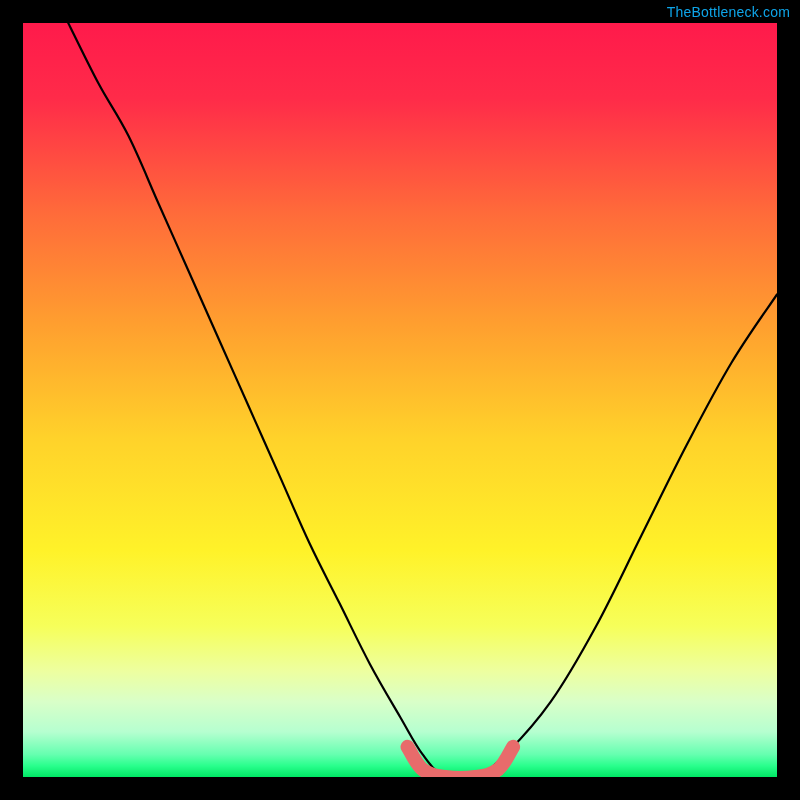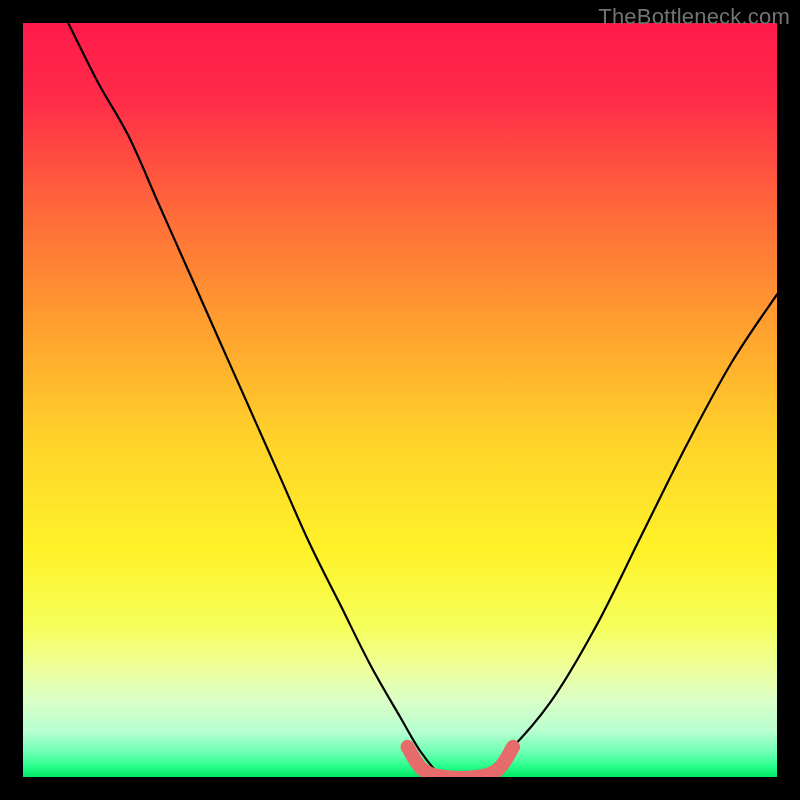--- a/index.html
+++ b/index.html
@@ -8,22 +8,22 @@
     position: relative;
     width: 800px;
     height: 800px;
     background: #000;
   }
   .watermark {
     position: absolute;
     top: 4px;
     right: 10px;
     font-family: Arial, Helvetica, sans-serif;
-    font-size: 22px;
-    color: #737373;
+    font-size: 14px;
+    color: #0ea5e9;
     letter-spacing: 0.2px;
     z-index: 10;
     text-align: center;
   }
   .plot {
     position: absolute;
     left: 23px;
     top: 23px;
     width: 754px;
     height: 754px;

